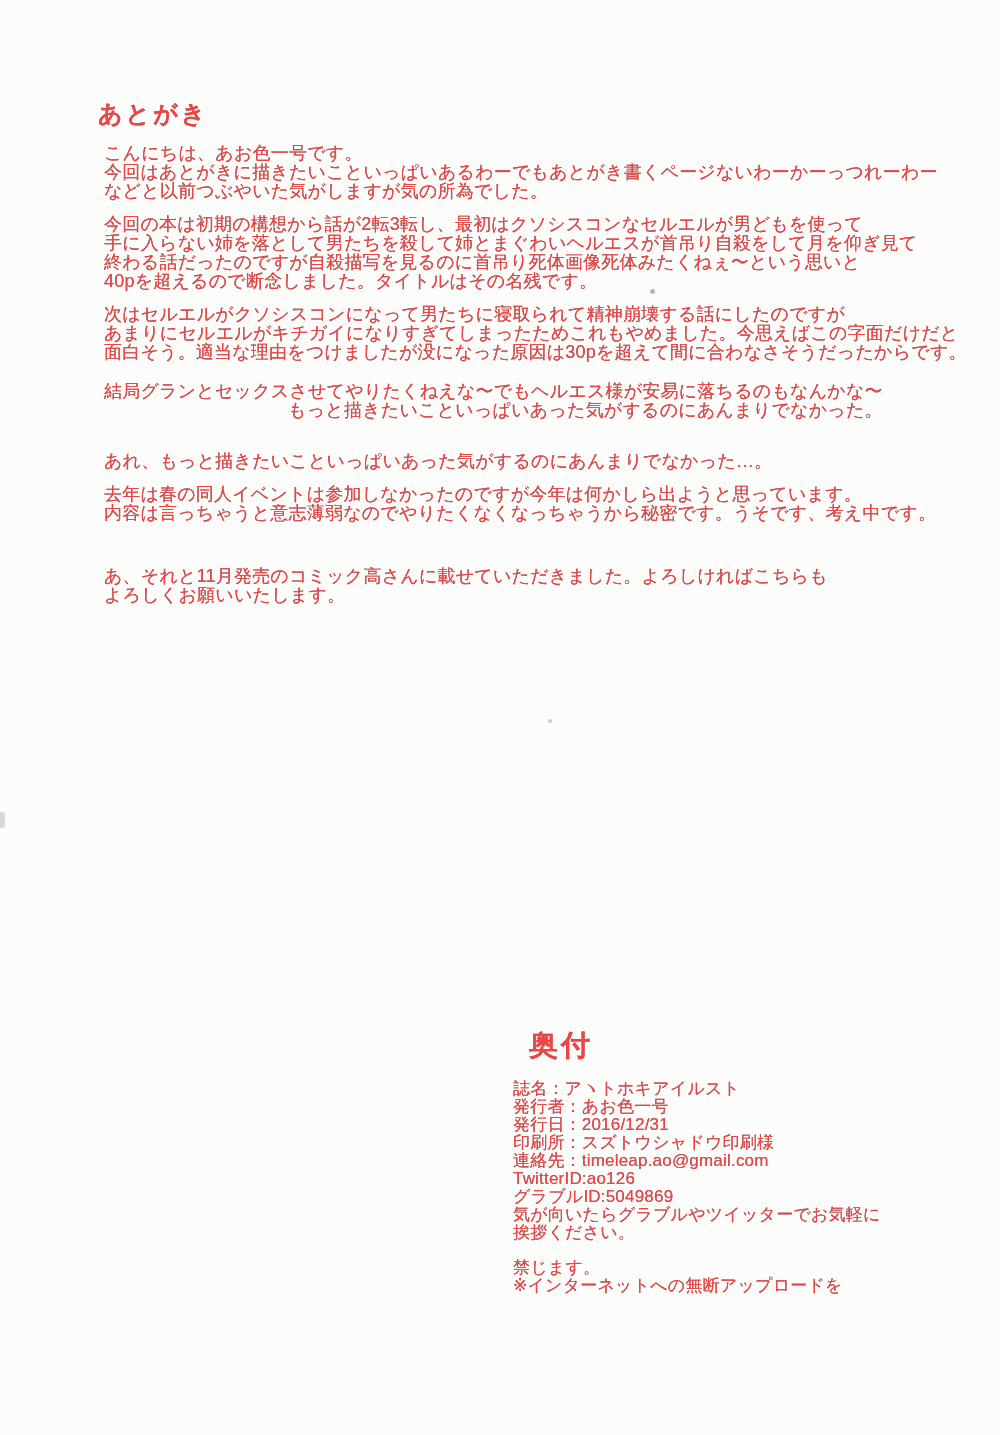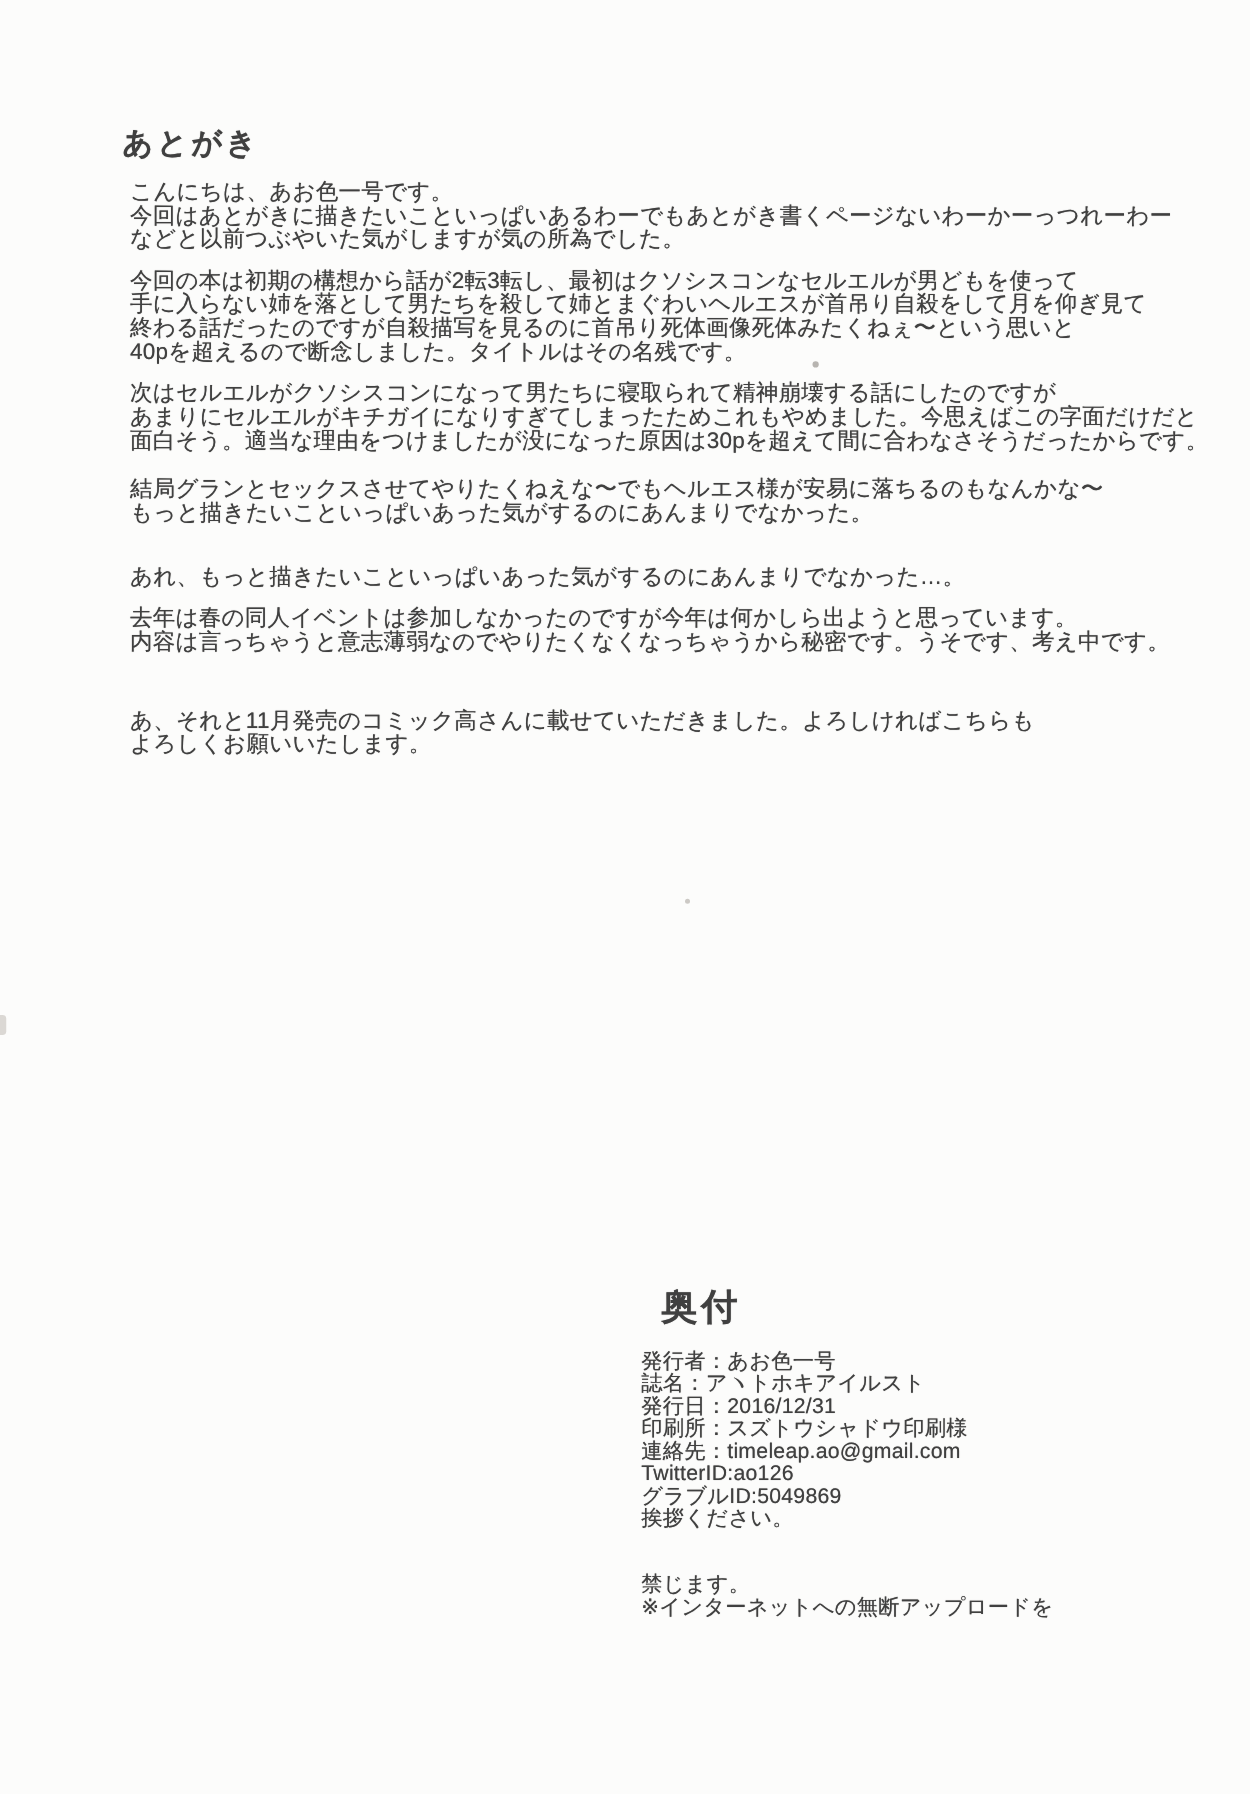--- a/index.html
+++ b/index.html
@@ -1,21 +1,21 @@
 <!DOCTYPE html>
 <html><head>
 <meta charset="utf-8">
 <style>
   html,body{margin:0;padding:0;background:#ffffff;}
   .page{
     position:relative;
     width:1000px;height:1435px;
     background:#fcfcfb;
     font-family:"Liberation Sans","DejaVu Sans",sans-serif;
-    color:#404040;
+    color:#ef4444;
     overflow:hidden;
   }
   .txt{
     text-shadow:0 0 .6px rgba(45,43,40,.65);
   }
   .para{
     position:absolute;
     left:104px;
     font-size:18px;
     line-height:19px;
@@ -50,21 +50,21 @@
     left:513px;top:1259px;
     font-size:17px;
     line-height:18px;
     letter-spacing:.2px;
     white-space:nowrap;
   }
   
   .p0{top:144px;}
   .p1{top:215px;}
   .p2{top:305px;}
-  .p3{top:382px;}
+  .p3{top:382px;text-align:right;}
   .p4{top:452px;}
   .p5{top:485px;}
   .p6{top:539px;margin-top:28px;}
   .p7{top:593px;}
   
   .speck{position:absolute;border-radius:50%;}
   .speck-a{left:650px;top:289px;width:5px;height:5px;background:#b7b4b0;}
   .speck-b{left:548px;top:719px;width:4px;height:4px;background:#ccc9c5;}
   .edge-mark{position:absolute;left:0;top:812px;width:5px;height:16px;background:#dbd8d4;border-radius:0 3px 3px 0;}
 </style>
@@ -110,27 +110,28 @@
 
   <div class="para p6 txt">
     <span class="line">あ、それと11月発売のコミック高さんに載せていただきました。よろしければこちらも</span>
     <span class="line">よろしくお願いいたします。</span>
   </div>
 
 
   <h2 class="colophon-title txt">奥付</h2>
 
   <div class="colophon-block txt">
+    <span class="line">誌名：アヽトホキアイルスト</span>
     <span class="line">発行者：あお色一号</span>
-    <span class="line">誌名：アヽトホキアイルスト</span>
     <span class="line">発行日：2016/12/31</span>
     <span class="line">印刷所：スズトウシャドウ印刷様</span>
     <span class="line">連絡先：timeleap.ao@gmail.com</span>
     <span class="line">TwitterID:ao126</span>
     <span class="line">グラブルID:5049869</span>
+    <span class="line">気が向いたらグラブルやツイッターでお気軽に</span>
     <span class="line">挨拶ください。</span>
   </div>
 
   <div class="notice-block txt">
     <span class="line">禁じます。</span>
     <span class="line">※インターネットへの無断アップロードを</span>
   </div>
 
   <div class="speck speck-a"></div>
   <div class="speck speck-b"></div>

